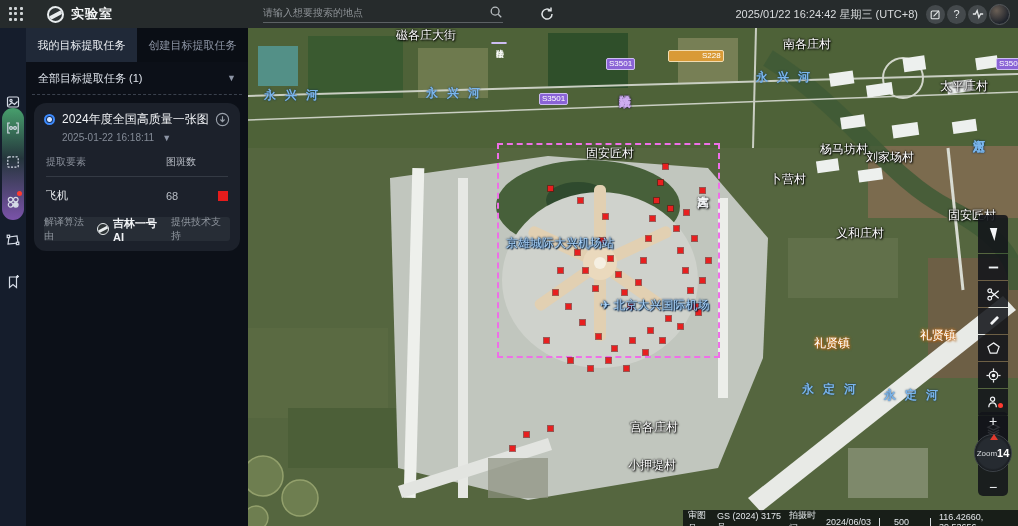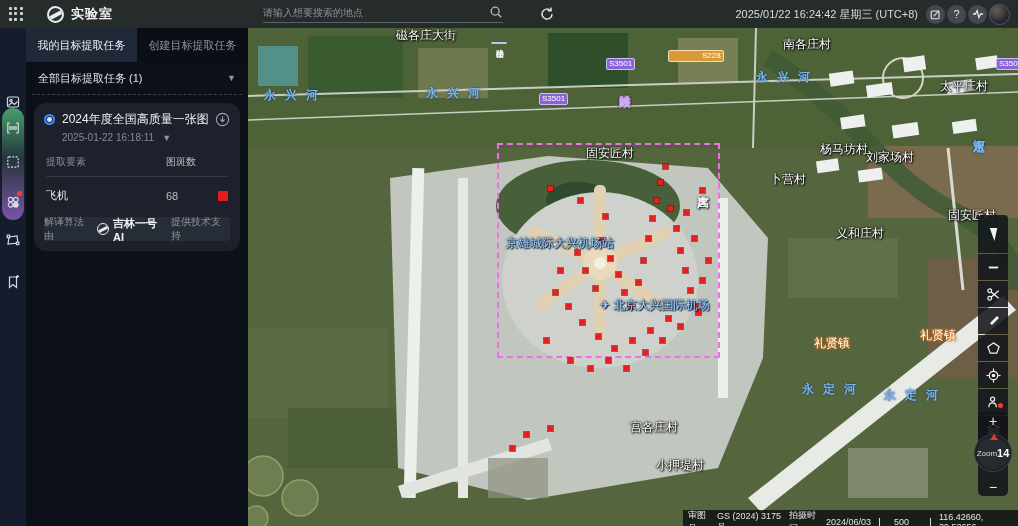--- a/index.html
+++ b/index.html
@@ -260,21 +260,21 @@
         <div class="map-label place" style="left: 618px; top: 124px;">刘家场村</div>
         <div class="map-label place" style="left: 522px; top: 146px;">卜营村</div>
         <div class="map-label place" style="left: 588px; top: 200px;">义和庄村</div>
         <div class="map-label place" style="left: 700px; top: 182px;">固安匠村</div>
         <div class="map-label road-white vertical" style="left: 450px; top: 158px;">大广高速</div>
         <div class="map-label poi" style="left: 258px; top: 210px;">京雄城际大兴机场站</div>
         <div class="map-label poi" style="left: 352px; top: 272px;">✈ 北京大兴国际机场</div>
         <div class="map-label town-orange" style="left: 566px; top: 310px;">礼贤镇</div>
         <div class="map-label town-orange" style="left: 672px; top: 302px;">礼贤镇</div>
         <div class="map-label place" style="left: 382px; top: 394px;">宫各庄村</div>
-        <div class="map-label place" style="left: 408px; top: 432px;">小押堤村</div>
+        <div class="map-label place" style="left: 380px; top: 432px;">小押堤村</div>
         <div class="map-label river" style="letter-spacing: 9px; left: 554px; top: 356px;">永定河</div>
         <div class="map-label river" style="letter-spacing: 9px; left: 636px; top: 362px;">永定河</div>
         <div class="map-label river vertical" style="left: 726px; top: 102px;">永定河</div>
       </div>
   </div>
 
   <div class="topbar">
     <div class="grid-menu">
       <i></i>
         <i></i>

